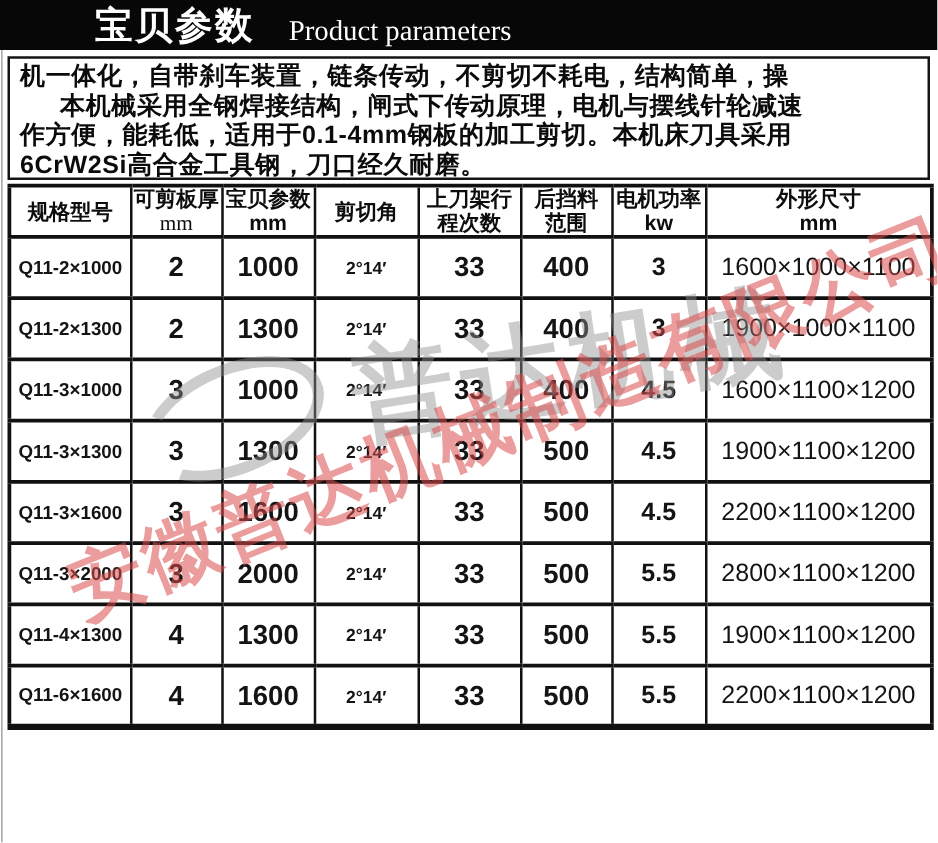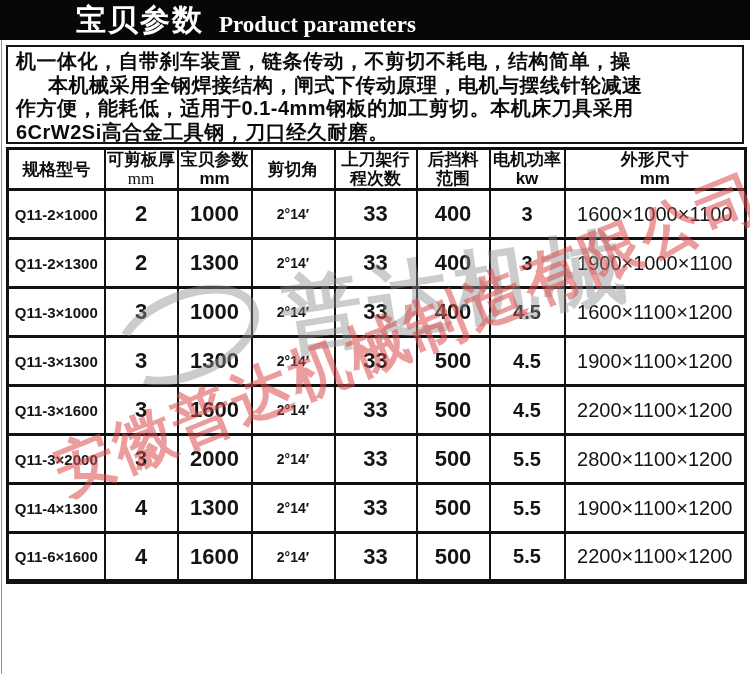--- a/index.html
+++ b/index.html
@@ -22,24 +22,23 @@
   .banner {
     position: absolute; top: 0; left: 0; width: 750px; height: 40px;
     background: #070707;
     display: flex; align-items: center;
   }
   .banner .t-cn {
     margin-left: 76px;
     color: #ffffff; font-size: 30px; font-weight: bold; letter-spacing: 2px;
   }
   .banner .t-en {
-    margin-left: 15px; margin-top: 9px;
+    margin-left: 27px; margin-top: 9px;
     color: #ffffff; font-size: 23px;
     font-family: "Liberation Serif", serif;
-    font-weight: bold;
   }
 
   
   .intro {
     position: absolute; top: 45px; left: 6px; width: 738px; height: 99px;
     border: 2px solid #141414;
     padding: 3px 8px 0 8px;
     background: #fff;
   }
   .intro .line {

